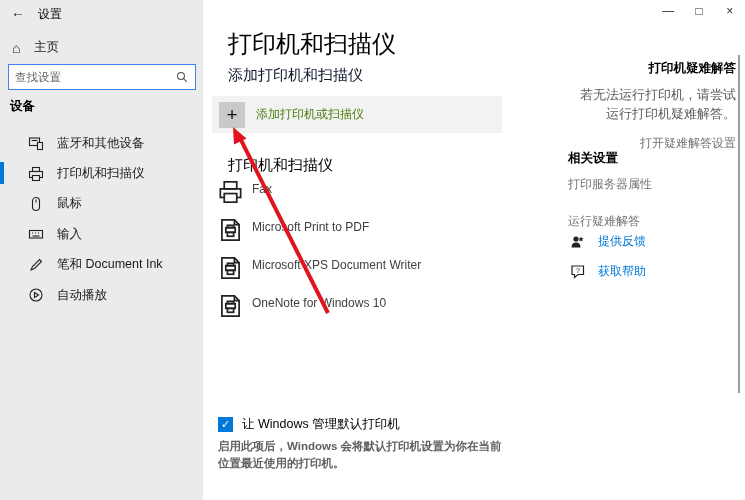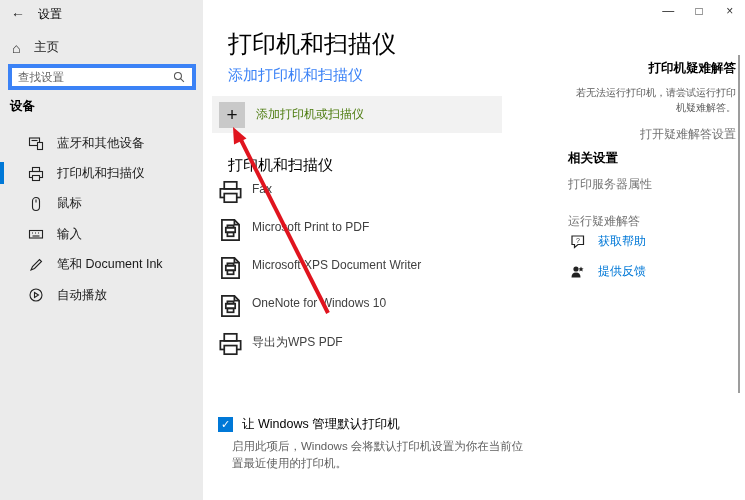--- a/index.html
+++ b/index.html
@@ -11,59 +11,59 @@
   .window { position:relative; width:745px; height:500px; background:#fff; overflow:hidden; }
 
   
   .sidebar { position:absolute; left:0; top:0; width:203px; height:500px; background:#ebebeb; }
   .back-btn { position:absolute; left:11px; top:4px; font-size:14px; color:#222; cursor:pointer; }
   .app-title { position:absolute; left:38px; top:6px; font-size:12px; color:#000; }
   .home-row { position:absolute; left:12px; top:39px; display:flex; align-items:center; cursor:pointer; }
   .home-row .glyph { font-size:14px; width:22px; color:#222; }
   .home-row .lbl { font-size:12.5px; }
   .searchbox { position:absolute; left:8px; top:64px; width:188px; height:26px; background:#fff;
-    border:4px solid #3b82f6; display:flex; align-items:center; padding:0 6px; }
+    border:1px solid #3b82f6; display:flex; align-items:center; padding:0 6px; }
   .searchbox input { border:none; outline:none; flex:1; font-size:11.5px; background:transparent;
     font-family:inherit; color:#333; }
   .searchbox input::placeholder { color:#666; }
   .section-label { position:absolute; left:10px; top:98px; font-size:12.5px; font-weight:bold; color:#000; }
   .nav { position:absolute; left:0; top:128px; width:203px; }
   .nav-item { position:relative; height:30.4px; display:flex; align-items:center; padding-left:28px;
     font-size:12.5px; cursor:pointer; }
   .nav-item .ico { width:17px; height:17px; margin-right:12px; flex:none; display:flex; align-items:center; }
   .nav-item.selected::before { content:""; position:absolute; left:0; top:4px; width:4px; height:22px; background:#0078d7; }
   svg.line { stroke:#222; fill:none; stroke-width:1.1; }
 
   
   .main-title { position:absolute; left:228px; top:28px; font-size:24px; font-weight:400; color:#000; }
-  .sub-head1 { position:absolute; left:228px; top:66px; font-size:15px; color:#3b82f6; }
+  .sub-head1 { position:absolute; left:228px; top:66px; font-size:15px; color:#0f172a; }
   .add-row { position:absolute; left:212px; top:96px; width:290px; height:37px; background:#f2f2f2;
     display:flex; align-items:center; cursor:pointer; }
   .plus-sq { width:26px; height:26px; margin-left:7px; background:#c9c9c9; color:#111;
     display:flex; align-items:center; justify-content:center; font-size:19px; font-weight:300; }
   .add-row .lbl { margin-left:11px; font-size:12px; color:#4d7c0f; }
   .sub-head2 { position:absolute; left:228px; top:156px; font-size:15px; color:#000; }
   .plist { position:absolute; left:218px; top:179px; width:290px; }
   .p-item { height:38px; display:flex; align-items:flex-start; cursor:pointer; }
   .p-item .pico { width:26px; height:27px; flex:none; }
   .p-item .pname { margin-left:8px; padding-top:3px; font-size:12px; color:#404040; }
   .chk-row { position:absolute; left:218px; top:416px; display:flex; align-items:center; }
   .chkbox { width:15px; height:15px; background:#0078d7; color:#fff; font-size:11px; line-height:15px;
     text-align:center; cursor:pointer; flex:none; }
   .chk-row .lbl { margin-left:9px; font-size:12.5px; color:#000; }
-  .chk-desc { position:absolute; left:232px; top:438px; width:292px; font-size:11.5px;
-    line-height:1.45; color:#5f5f5f; }
+  .chk-desc { position:absolute; left:218px; top:438px; width:292px; font-size:11.5px;
+    line-height:1.45; color:#5f5f5f;font-weight:bold; }
 
   
   .rblock { position:absolute; width:168px; }
   .r-trouble { left:568px; top:60px;text-align:right; }
   .r-related { left:568px; top:150px; }
   .r-help { left:570px; top:233px; }
   .r-head { font-size:12.5px; font-weight:bold; color:#000; margin-bottom:9px; }
-  .r-body { font-size:10px; color:#5a5a5a; line-height:1.45; }
+  .r-body { font-size:13px; color:#5a5a5a; line-height:1.45; }
   .r-link { font-size:12px; color:#737373; margin-top:11px; cursor:pointer; }
   .r-link.mt { margin-top:20px; }
   .help-row { display:flex; align-items:center; margin-bottom:13px; cursor:pointer; }
   .help-row .hico { width:16px; height:16px; margin-right:12px; flex:none; }
   .help-row .lbl { font-size:12px; color:#0078d7; }
 
   
   .win-controls { position:absolute; top:0; right:0; width:92px; height:24px; display:flex; }
   .win-controls span { flex:1; text-align:center; font-size:12px; line-height:22px; color:#333; cursor:pointer; }
   .scrollbar { position:absolute; left:738px; top:55px; width:2px; height:338px; background:#9d9d9d; }
@@ -211,30 +211,20 @@
         <svg class="line" width="25" height="26" viewBox="0 0 16 16">
             <path d="M2.5 1.5 H10.5 L13.5 4.5 V14.5 H2.5 Z"></path>
             <path d="M10.5 1.5 V4.5 H13.5"></path>
             <rect x="5" y="6.5" width="6" height="3"></rect>
             <rect x="6" y="9.5" width="4" height="2.5"></rect>
             <rect x="6" y="5" width="4" height="1.5"></rect>
           </svg>
       </span>
       <span class="pname">OneNote for Windows 10</span>
     </div>
-    <div class="p-item">
-      <span class="pico">
-        <svg class="line" width="25" height="26" viewBox="0 0 16 16">
-            <rect x="4" y="1.5" width="8" height="4.5"></rect>
-            <rect x="1.5" y="6" width="13" height="5.5"></rect>
-            <rect x="4" y="9" width="8" height="5.5" fill="#fff"></rect>
-          </svg>
-      </span>
-      <span class="pname">导出为WPS PDF</span>
-    </div>
   </div>
 
   <div class="chk-row">
     <span class="chkbox">✓</span>
     <span class="lbl">让 Windows 管理默认打印机</span>
   </div>
   <div class="chk-desc">启用此项后，Windows 会将默认打印机设置为你在当前位置最近使用的打印机。</div>
 
   <div class="rblock r-trouble">
     <div class="r-head">打印机疑难解答</div>
@@ -242,39 +232,39 @@
     <div class="r-link">打开疑难解答设置</div>
   </div>
 
   <div class="rblock r-related">
     <div class="r-head">相关设置</div>
     <div class="r-link" style="margin-top:8px">打印服务器属性</div>
     <div class="r-link mt">运行疑难解答</div>
   </div>
 
   <div class="rblock r-help">
-    <div class="help-row">
-      <span class="hico">
-        <svg width="16" height="16" viewBox="0 0 16 16">
-            <path d="M2 2 H13.5 V10.5 H8 L4.5 13.5 V10.5 H2 Z" stroke="#222" fill="none" stroke-width="1.2"></path>
-            <text x="6" y="9" font-size="7" fill="#222" font-family="sans-serif">?</text>
-          </svg>
-      </span>
-      <span class="lbl">获取帮助</span>
-    </div>
     <div class="help-row">
       <span class="hico">
         <svg width="16" height="16" viewBox="0 0 16 16">
             <circle cx="6" cy="5" r="2.6" fill="#222"></circle>
             <path d="M1.5 13.5 Q1.5 8.5 6 8.5 Q10.5 8.5 10.5 13.5 Z" fill="#222"></path>
             <path d="M11 2.5 L11.8 4.2 L13.6 4.4 L12.3 5.6 L12.6 7.4 L11 6.5 L9.4 7.4 L9.7 5.6 L8.4 4.4 L10.2 4.2 Z" fill="#222"></path>
           </svg>
       </span>
       <span class="lbl">提供反馈</span>
     </div>
+    <div class="help-row">
+      <span class="hico">
+        <svg width="16" height="16" viewBox="0 0 16 16">
+            <path d="M2 2 H13.5 V10.5 H8 L4.5 13.5 V10.5 H2 Z" stroke="#222" fill="none" stroke-width="1.2"></path>
+            <text x="6" y="9" font-size="7" fill="#222" font-family="sans-serif">?</text>
+          </svg>
+      </span>
+      <span class="lbl">获取帮助</span>
+    </div>
   </div>
 
   <div class="scrollbar"></div>
 
   <svg class="arrow-overlay" viewBox="0 0 745 500">
     <line x1="328" y1="313" x2="241" y2="140" stroke="#e0141e" stroke-width="4"></line>
     <polygon points="233,127 246.5,138.5 234,144.5" fill="#e0141e"></polygon>
   </svg>
 
 </div>

